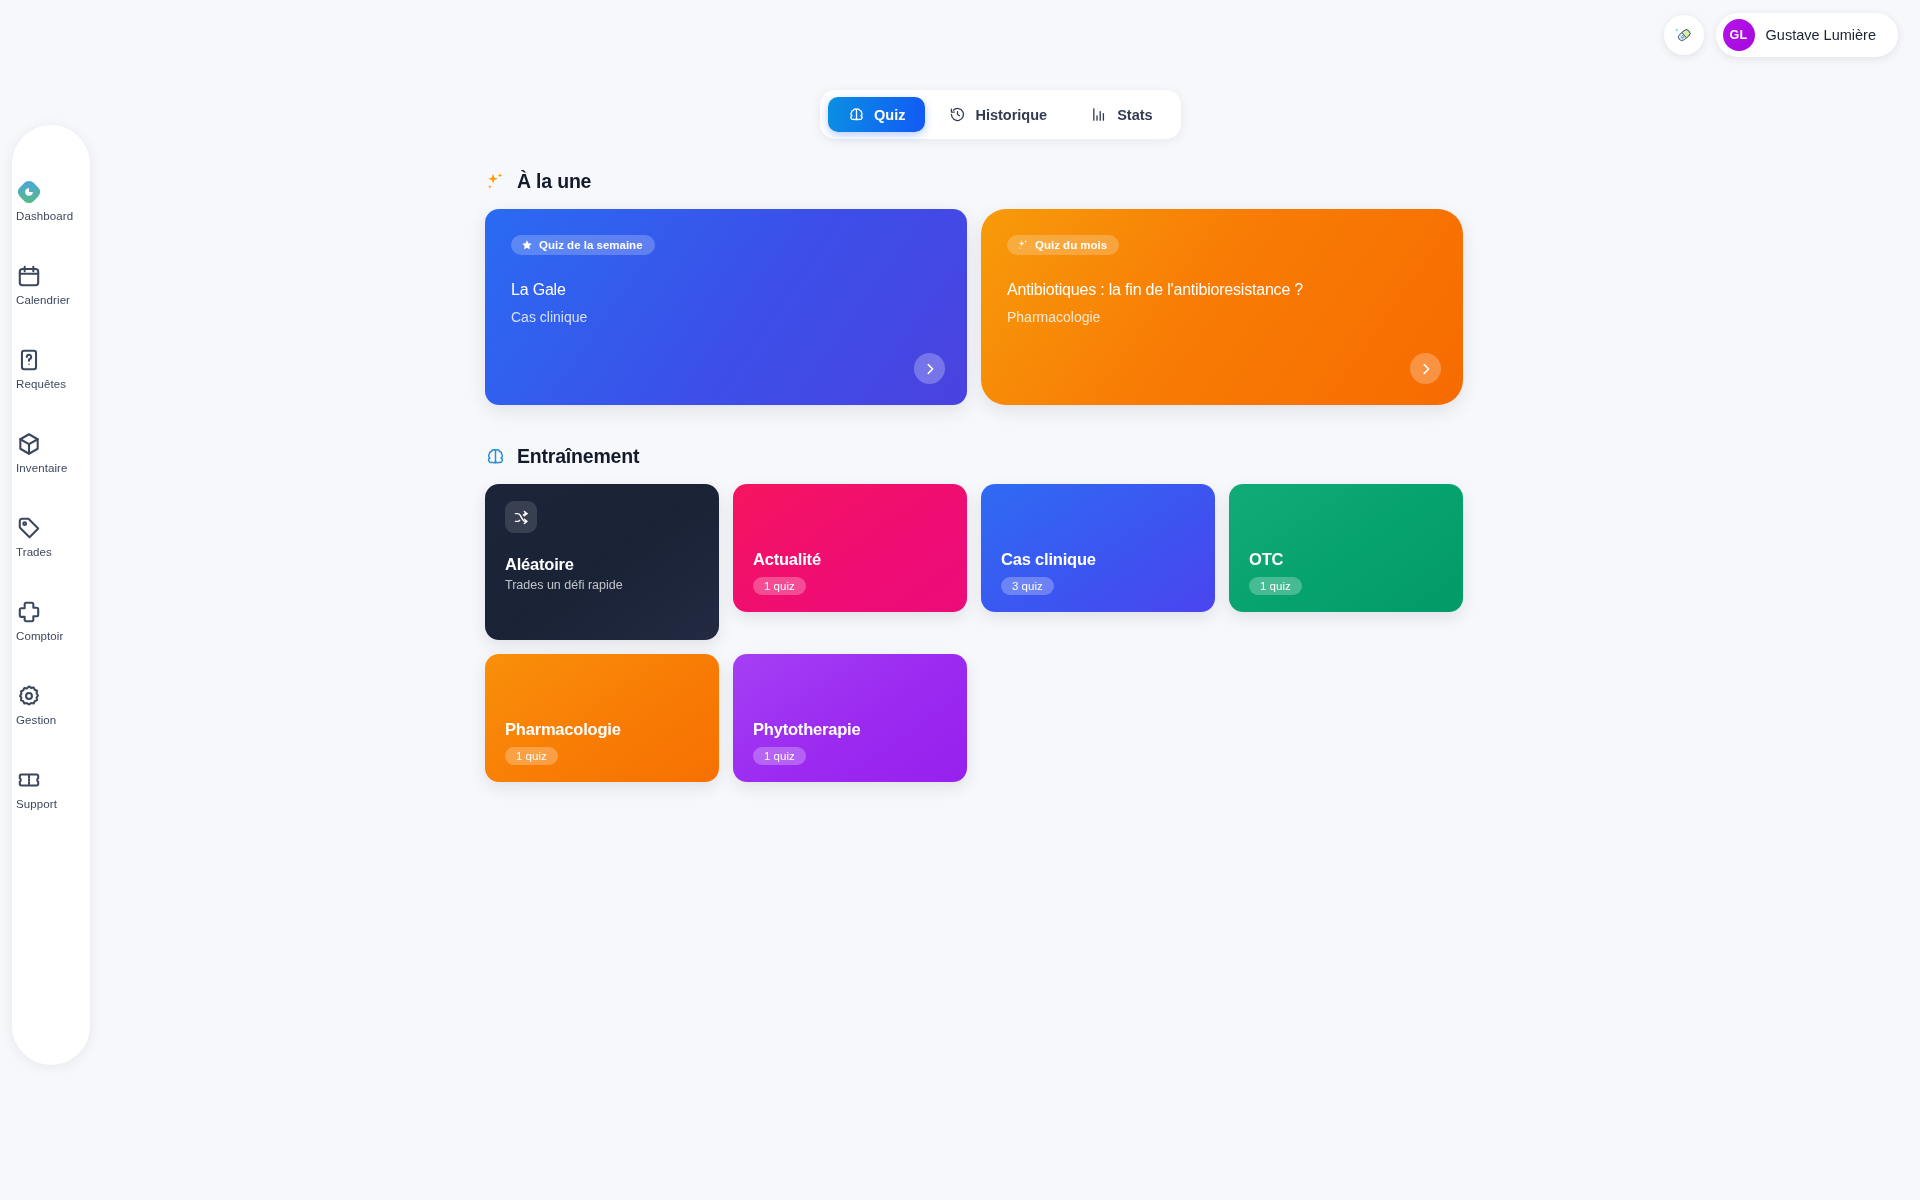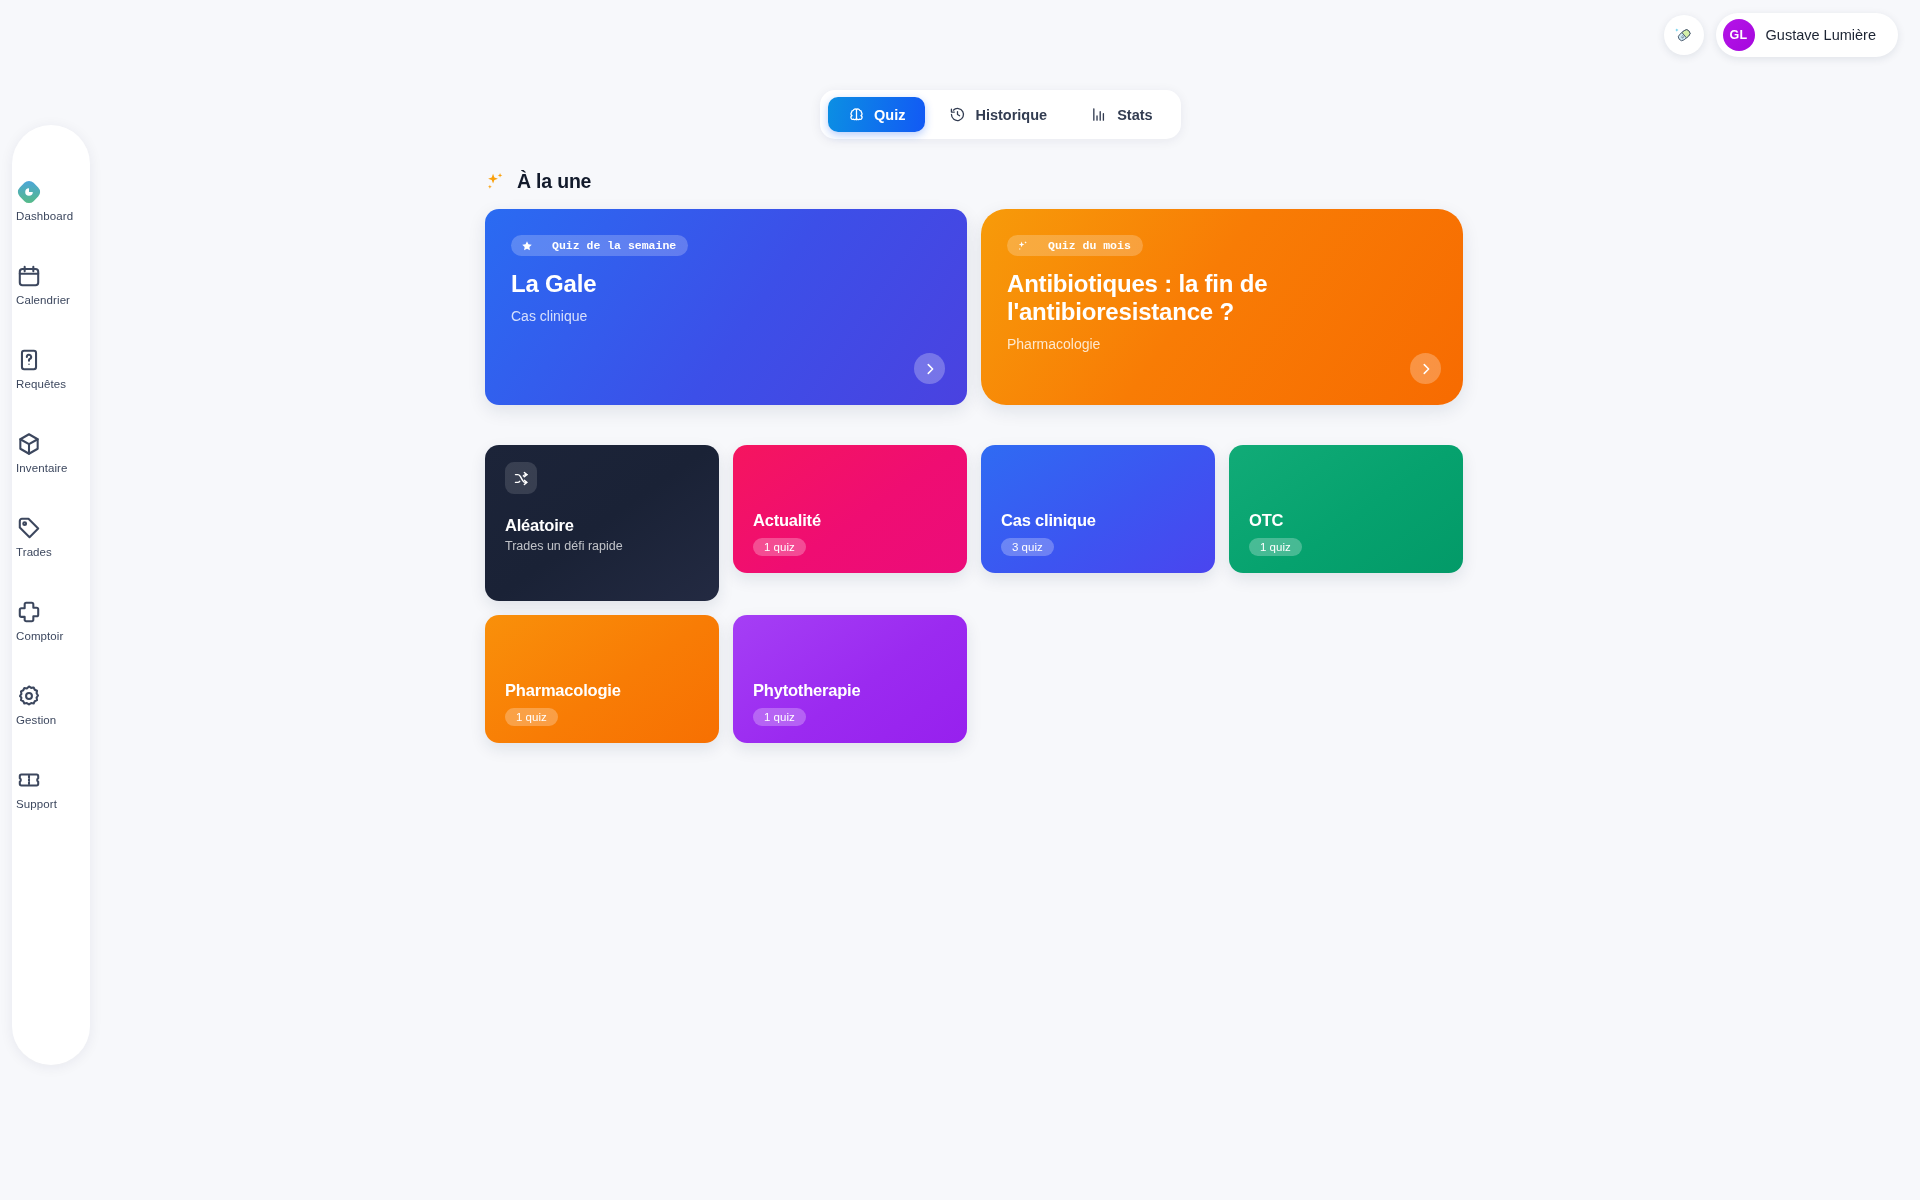--- a/index.html
+++ b/index.html
@@ -110,32 +110,31 @@
     width: 482px; height: 196px;
     border-radius: 14px;
     padding: 26px 26px;
     cursor: pointer;
     overflow: hidden;
     box-shadow: 0 6px 18px rgba(22,35,70,0.10);
   }
   .feat-blue  { background: linear-gradient(125deg,#2a6bf2 0%, #3c4fe8 55%, #4a42e0 100%); }
   .feat-orange{ background: linear-gradient(125deg,#f79b0a 0%, #f87c05 45%, #f76b01 100%); border-radius: 25px; }
   .feat-badge {
-    display: inline-flex; align-items: center; gap: 19px;
+    display: inline-flex; align-items: center; gap: 6px;
     background: rgba(255,255,255,0.22);
     border-radius: 11px;
     padding: 4px 12px 4px 10px;
     font-size: 11.5px; font-weight: bold; color: #ffffff;
     margin-bottom: 14px;
-    font-family: Liberation Mono, monospace;
   }
   .feat-badge svg { width: 12px; height: 12px; display:block; }
   .feat-title {
-    font-size: 24px; font-weight: bold; color: #ffffff;
-    letter-spacing: -.2px; margin-bottom: 10px;
+    font-size: 16px; font-weight: normal; color: #ffffff;
+    letter-spacing: -.2px; margin-bottom: 10px; margin-top: 12px;
   }
   .feat-sub { font-size: 14px; color: rgba(255,255,255,0.80); }
   .feat-arrow {
     position: absolute; right: 22px; bottom: 21px;
     width: 31px; height: 31px; border-radius: 50%;
     background: rgba(255,255,255,0.26);
     display: flex; align-items: center; justify-content: center;
     cursor: pointer;
   }
   .feat-arrow svg { width: 14px; height: 14px; display:block; }
@@ -372,20 +371,30 @@
         <div class="feat-arrow">
           <svg viewBox="0 0 24 24" fill="none" stroke="#ffffff" stroke-width="2.6" stroke-linecap="round" stroke-linejoin="round">
             <path d="M9 4.5L16.5 12 9 19.5"></path>
           </svg>
         </div>
       </div>
     </div>
 
     <div class="section-gap"></div>
 
+    <div class="section-head">
+      <span class="sh-icon">
+        <svg viewBox="0 0 24 24" fill="none" stroke="#2a8fd8" stroke-width="1.7" stroke-linecap="round" stroke-linejoin="round">
+          <path d="M12 4.5v15"></path>
+          <path d="M12 5.2a2.6 2.6 0 0 0-4.6 1.1A2.7 2.7 0 0 0 5 9.1a2.7 2.7 0 0 0 .7 4.4A2.8 2.8 0 0 0 8 18.6a2.6 2.6 0 0 0 4-.7"></path>
+          <path d="M12 5.2a2.6 2.6 0 0 1 4.6 1.1A2.7 2.7 0 0 1 19 9.1a2.7 2.7 0 0 1-.7 4.4A2.8 2.8 0 0 1 16 18.6a2.6 2.6 0 0 1-4-.7"></path>
+        </svg>
+      </span>
+      <span class="section-title">Entraînement</span>
+    </div>
 
     <div class="train-grid">
 
       <div class="cat-card cat-random" style="background: linear-gradient(145deg,#1c2439 0%, #1a2236 50%, #232a42 100%); height:156px;">
         <div class="rnd-icon">
           <svg viewBox="0 0 24 24" fill="none" stroke="#ffffff" stroke-width="2" stroke-linecap="round" stroke-linejoin="round">
             <path d="M16 3.5l3.5 3-3.5 3"></path>
             <path d="M16 14.5l3.5 3-3.5 3"></path>
             <path d="M3.5 6.5h3.2c1.6 0 2.6.9 3.4 2.2l3.4 6c.8 1.3 1.8 2.8 3.4 2.8h2.6"></path>
             <path d="M3.5 17.5h3.2c1.2 0 2.1-.6 2.8-1.5"></path>

